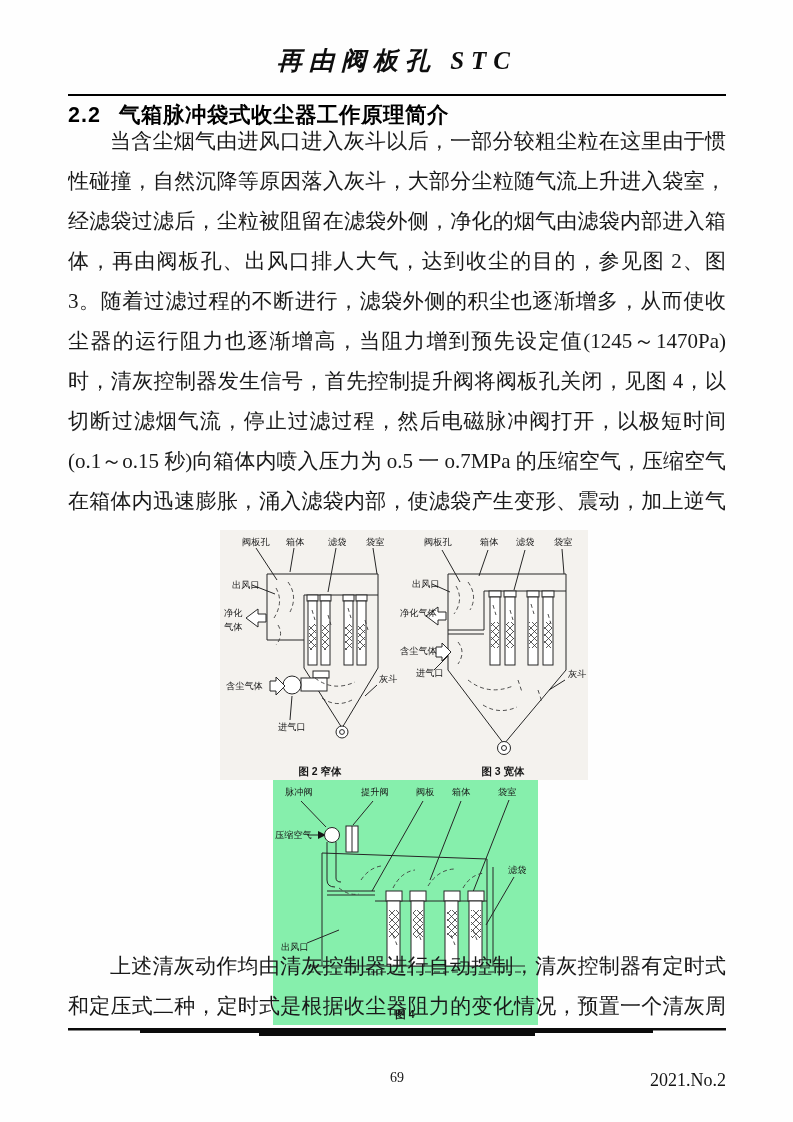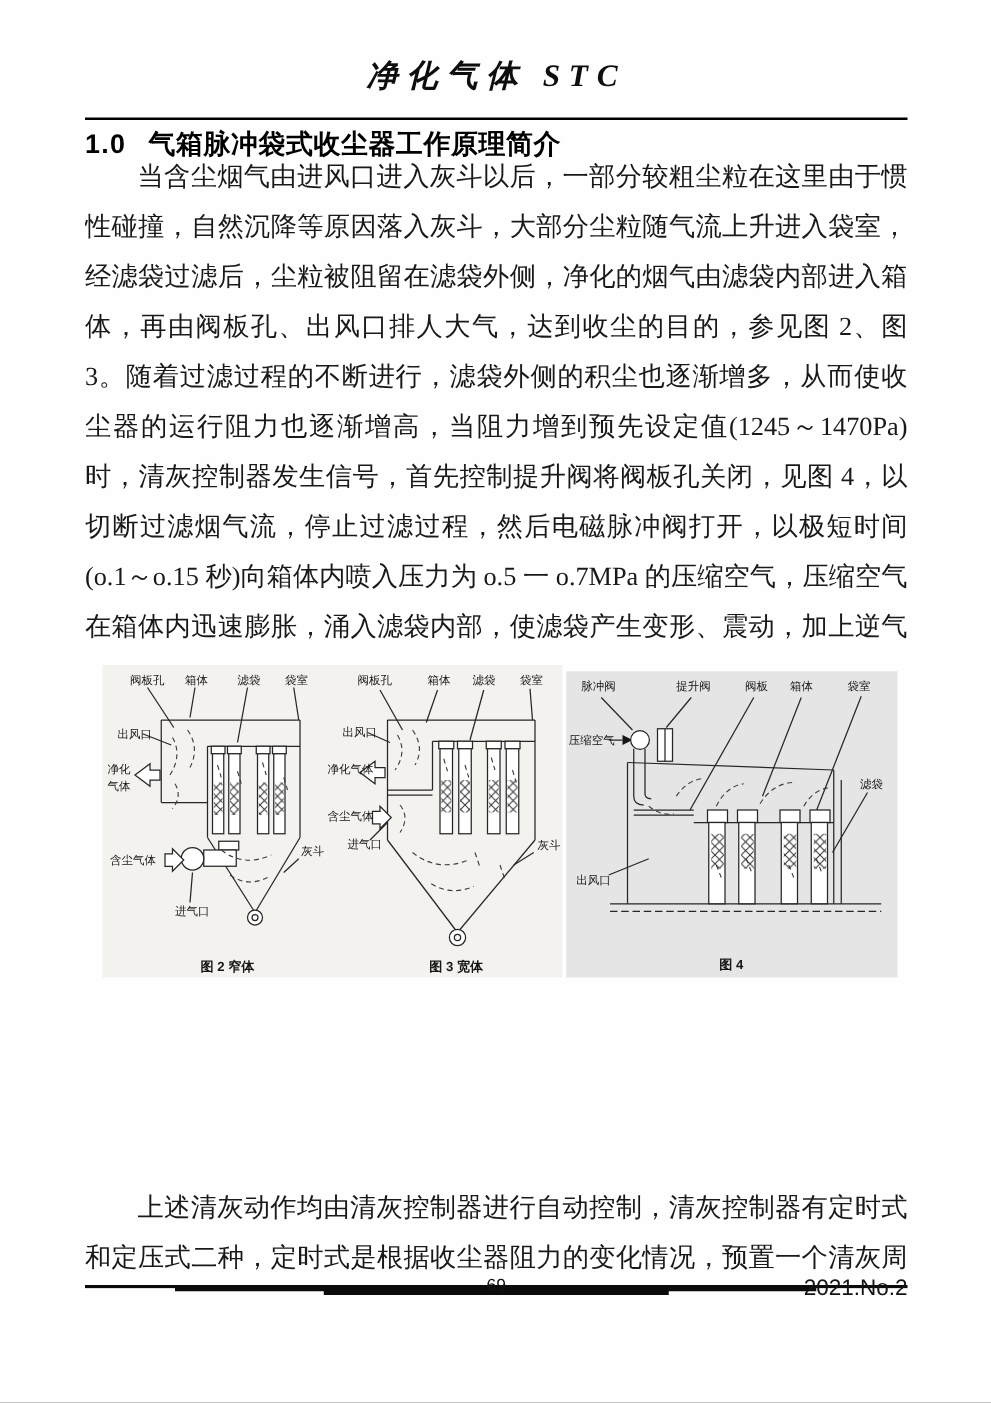--- a/index.html
+++ b/index.html
@@ -25,53 +25,53 @@
   .section-title { letter-spacing:0.5px;font-family:Liberation Serif, serif; }
 
   .para {
     font-size:21px; line-height:40px; text-align:justify; text-indent:42px;
     margin:0; overflow:hidden; color:#191919;
   }
   #para1 { top:121px; max-height:402px; }
   #para2 { top:786px; max-height:162px; }
   #para3 { top:946px; max-height:82px; }
 
-  .figures-row { top:530px; height:252px; display:flex; align-items:flex-end; padding-left:14px; }
+  .figures-row { top:530px; height:252px; display:flex; align-items:center; padding-left:14px;flex-direction:column; }
   .scan-block { background:#f4f2ee; display:flex; }
-  .fig4-block { margin-left:3px; background:#e5e5e5; }
+  .fig4-block { margin-left:3px; background:#86efac; }
 
   svg { display:block; }
   svg text { font-family:"Liberation Sans","DejaVu Sans",sans-serif; font-size:9.2px; fill:#161616; }
   svg text.cap { font-size:10.5px; font-weight:bold; }
   .ln { stroke:#262626; stroke-width:1; fill:none; }
   .fw { fill:#ffffff; stroke:#262626; stroke-width:1; }
   .dsh { stroke:#3c3c3c; stroke-width:0.9; fill:none; stroke-dasharray:4 3; }
 
   .footer-rule {
     top:1028px; height:9px;
     background-image:linear-gradient(#0b0b0b,#0b0b0b),linear-gradient(#0b0b0b,#0b0b0b),linear-gradient(#0b0b0b,#0b0b0b);
     background-size:42% 8px,78% 5px,100% 2.5px;
     background-position:top center,top center,top left;
     background-repeat:no-repeat;
   }
-  .footer-line { top:1020px; font-family:Liberation Sans, sans-serif; font-size:14px; }
+  .footer-line { top:1070px; font-family:Liberation Serif, serif; font-size:14px; }
   .page-number { text-align:center; }
   .issue-number { position:absolute; right:0; top:0; font-size:18px; }
 </style>
 </head>
 <body>
 
 <div class="page">
 
-  <div class="abs journal-header">净化气体  STC</div>
+  <div class="abs journal-header">再由阀板孔  STC</div>
 
   <div class="abs head-rule"></div>
 
   <div class="abs section-heading">
-    <span class="section-number">1.0</span><span class="section-title">气箱脉冲袋式收尘器工作原理简介</span>
+    <span class="section-number">2.2</span><span class="section-title">气箱脉冲袋式收尘器工作原理简介</span>
   </div>
 
   <p id="para1" class="abs para">当含尘烟气由进风口进入灰斗以后，一部分较粗尘粒在这里由于惯性碰撞，自然沉降等原因落入灰斗，大部分尘粒随气流上升进入袋室，经滤袋过滤后，尘粒被阻留在滤袋外侧，净化的烟气由滤袋内部进入箱体，再由阀板孔、出风口排人大气，达到收尘的目的，参见图 2、图 3。随着过滤过程的不断进行，滤袋外侧的积尘也逐渐增多，从而使收尘器的运行阻力也逐渐增高，当阻力增到预先设定值(1245～1470Pa)时，清灰控制器发生信号，首先控制提升阀将阀板孔关闭，见图 4，以切断过滤烟气流，停止过滤过程，然后电磁脉冲阀打开，以极短时间(o.1～o.15 秒)向箱体内喷入压力为 o.5 一 o.7MPa 的压缩空气，压缩空气在箱体内迅速膨胀，涌入滤袋内部，使滤袋产生变形、震动，加上逆气流的作用，滤袋外部的粉尘便被清除下来掉人灰斗，清灰完毕之后，提升阀再次打开，收尘器又进入过滤状态。</p>
 
   <div class="abs figures-row">
 
     <div class="scan-block">
 
       <svg width="178" height="250" viewBox="0 0 178 250">
         <defs>

